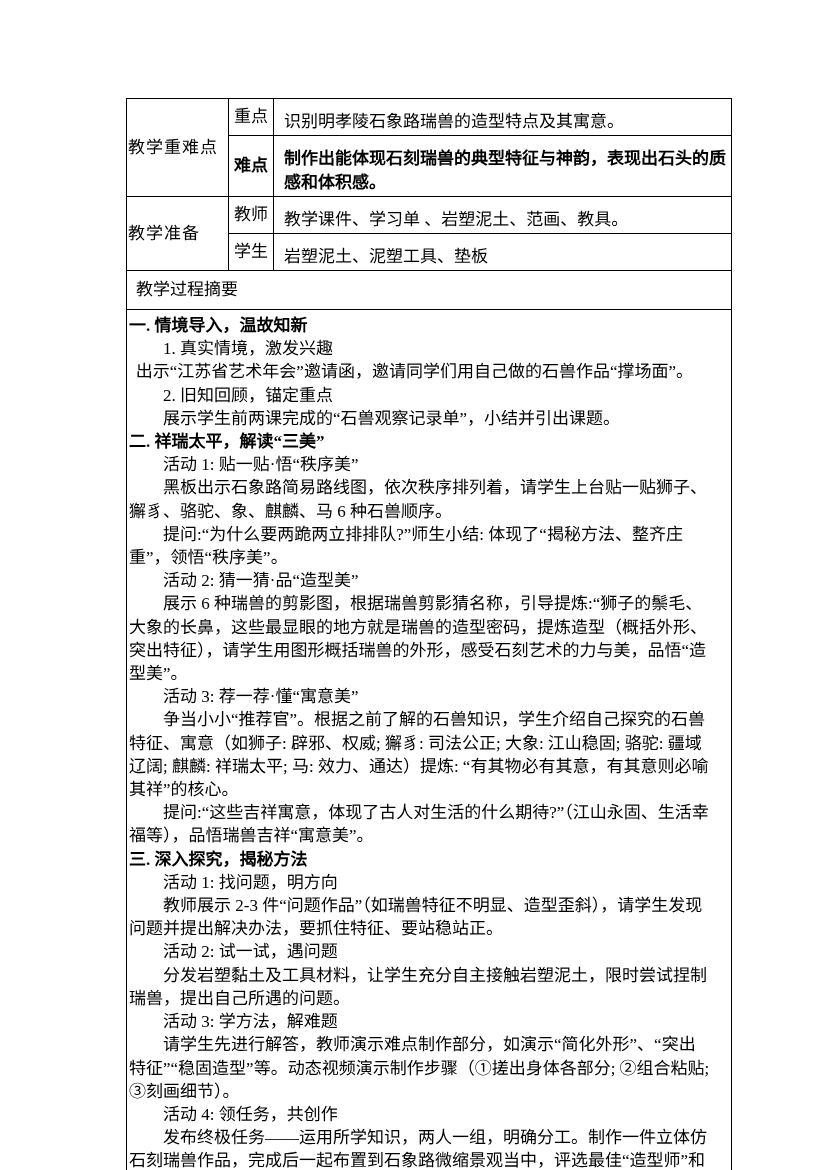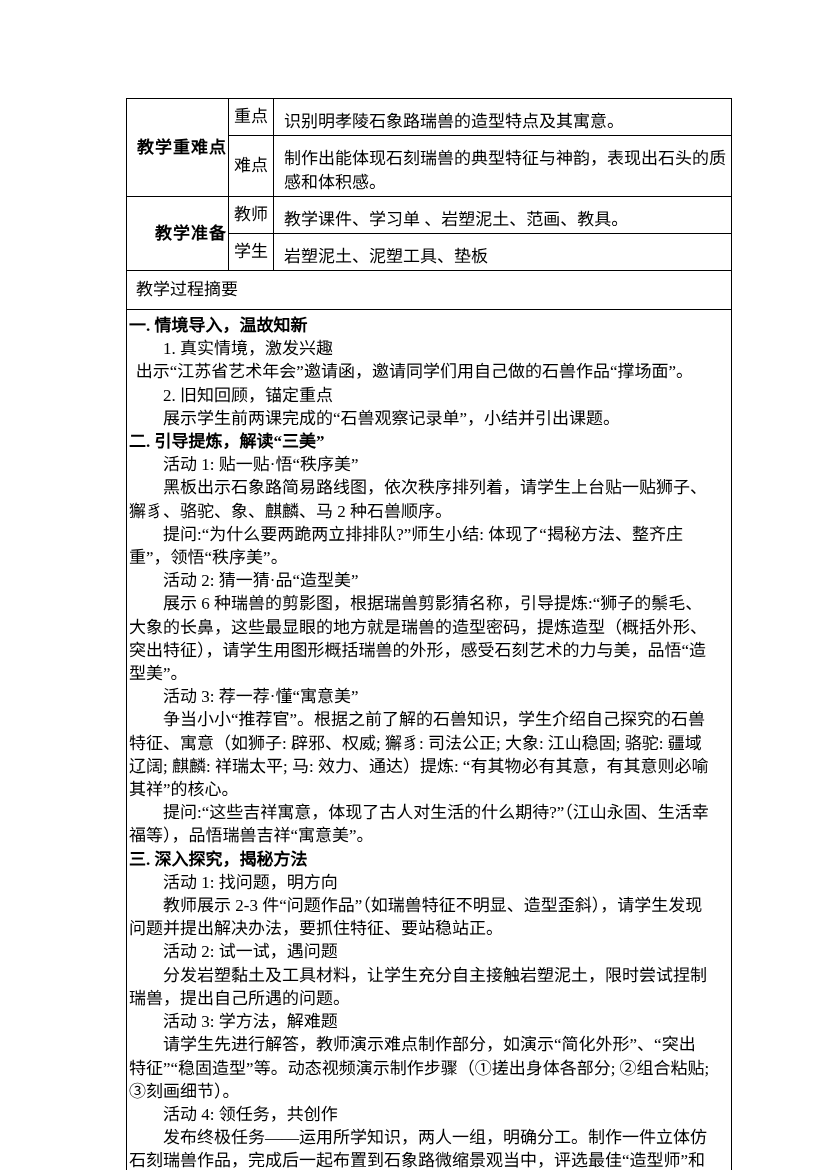--- a/index.html
+++ b/index.html
@@ -25,37 +25,38 @@
     table-layout: fixed;
   }
   table.lesson-table td {
     border: 1px solid #000000;
     font-size: 17px;
     line-height: 24px;
     vertical-align: middle;
     word-break: break-all;
   }
   td.group-cell {
-    text-align: right;
-    font-weight: bold;
+    text-align: left;
+    font-weight: normal;
     font-size: 18px;
     letter-spacing: 1px;
   }
   td.sub-cell {
     text-align: center;
     padding: 1px 2px;
   }
   td.content-cell {
     padding: 11px 4px 1px 10px;
   }
   tr.row-short {
     height: 27px;
   }
   tr.row-tall {
     height: 49px;
+    font-weight: bold;
   }
   td.summary-cell {
     height: 34px;
     padding: 2px 13px 2px 9px;
   }
   td.process-cell {
     height: 800px;
     vertical-align: top;
     padding: 4px 20px 2px 2px;
     margin-left: 23px;
@@ -108,23 +109,23 @@
         <td colspan="3" class="summary-cell">教学过程摘要</td>
       </tr>
       <tr>
         <td colspan="3" class="process-cell">
           <div class="process-body">
               <div class="para indent-none bold">一. 情境导入，温故知新</div>
               <div class="para indent-normal">1. 真实情境，激发兴趣</div>
               <div class="para indent-small">出示“江苏省艺术年会”邀请函，邀请同学们用自己做的石兽作品“撑场面”。</div>
               <div class="para indent-normal">2. 旧知回顾，锚定重点</div>
               <div class="para indent-normal">展示学生前两课完成的“石兽观察记录单”，小结并引出课题。</div>
-              <div class="para indent-none bold">二. 引导提炼，解读“三美”</div>
+              <div class="para indent-none bold">二. 祥瑞太平，解读“三美”</div>
               <div class="para indent-normal">活动 1: 贴一贴·悟“秩序美”</div>
-              <div class="para indent-normal">黑板出示石象路简易路线图，依次秩序排列着，请学生上台贴一贴狮子、獬豸、骆驼、象、麒麟、马 2 种石兽顺序。</div>
+              <div class="para indent-normal">黑板出示石象路简易路线图，依次秩序排列着，请学生上台贴一贴狮子、獬豸、骆驼、象、麒麟、马 6 种石兽顺序。</div>
               <div class="para indent-normal">提问:“为什么要两跪两立排排队?”师生小结: 体现了“揭秘方法、整齐庄重”，领悟“秩序美”。</div>
               <div class="para indent-normal">活动 2: 猜一猜·品“造型美”</div>
               <div class="para indent-normal">展示 6 种瑞兽的剪影图，根据瑞兽剪影猜名称，引导提炼:“狮子的鬃毛、大象的长鼻，这些最显眼的地方就是瑞兽的造型密码，提炼造型（概括外形、突出特征），请学生用图形概括瑞兽的外形，感受石刻艺术的力与美，品悟“造型美”。</div>
               <div class="para indent-normal">活动 3: 荐一荐·懂“寓意美”</div>
               <div class="para indent-normal">争当小小“推荐官”。根据之前了解的石兽知识，学生介绍自己探究的石兽特征、寓意（如狮子: 辟邪、权威; 獬豸: 司法公正; 大象: 江山稳固; 骆驼: 疆域辽阔; 麒麟: 祥瑞太平; 马: 效力、通达）提炼: “有其物必有其意，有其意则必喻其祥”的核心。</div>
               <div class="para indent-normal">提问:“这些吉祥寓意，体现了古人对生活的什么期待?”（江山永固、生活幸福等），品悟瑞兽吉祥“寓意美”。</div>
               <div class="para indent-none bold">三. 深入探究，揭秘方法</div>
               <div class="para indent-normal">活动 1: 找问题，明方向</div>
               <div class="para indent-normal">教师展示 2-3 件“问题作品”（如瑞兽特征不明显、造型歪斜），请学生发现问题并提出解决办法，要抓住特征、要站稳站正。</div>
               <div class="para indent-normal">活动 2: 试一试，遇问题</div>

